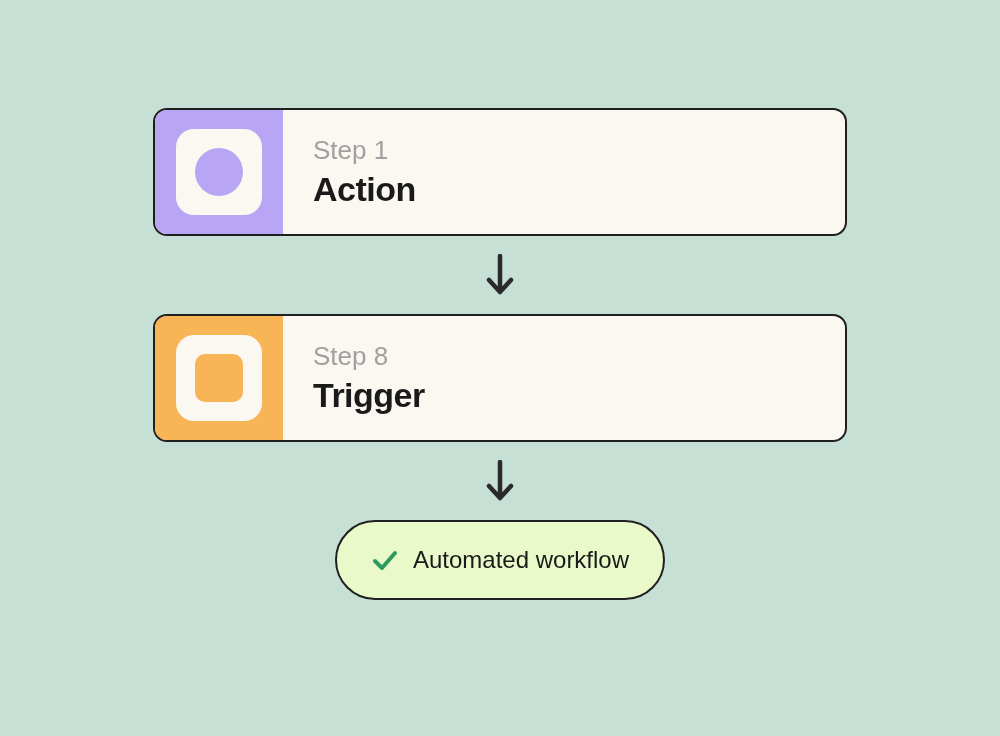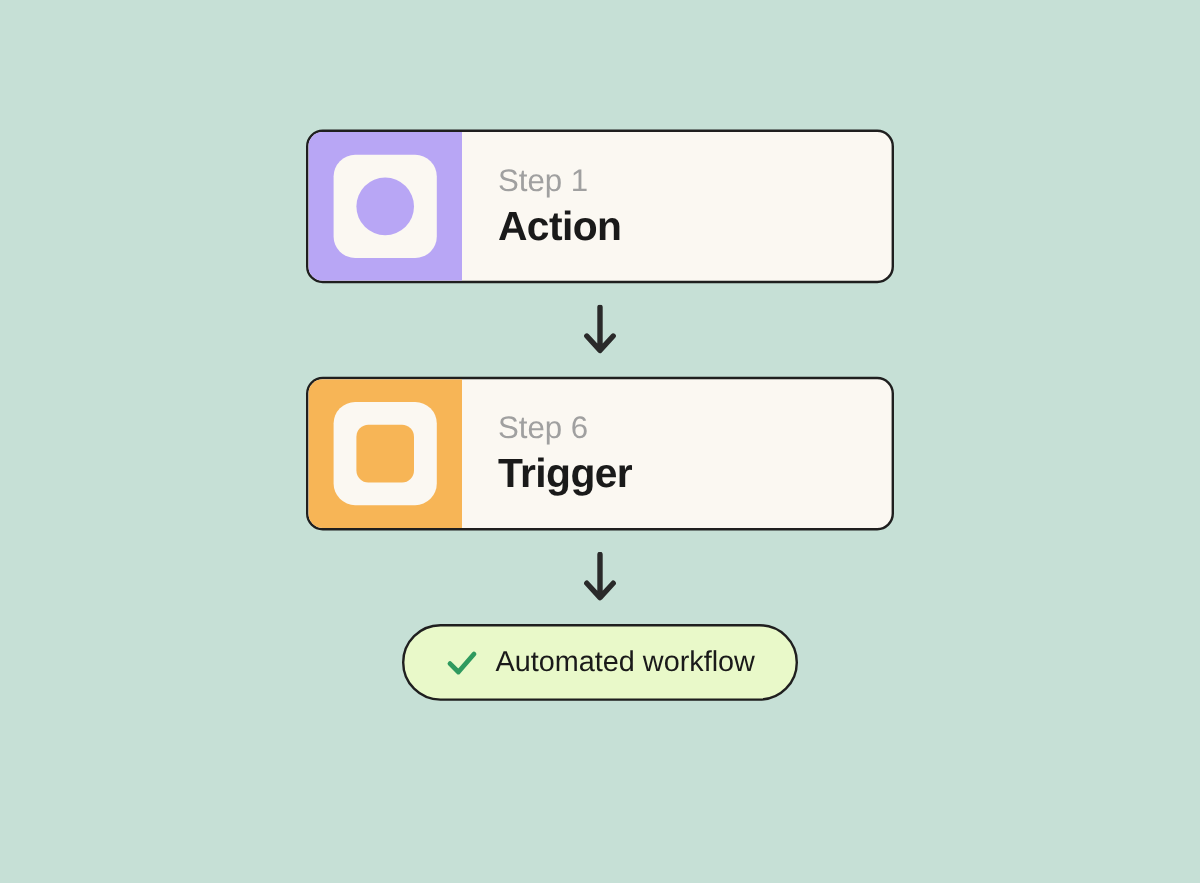--- a/index.html
+++ b/index.html
@@ -8,21 +8,21 @@
     background: #c6e0d6;
     border-radius: 24px;
     font-family: -apple-system, BlinkMacSystemFont, "Segoe UI", Helvetica, Arial, sans-serif;
     display: flex;
     flex-direction: column;
     align-items: center;
     justify-content: flex-start;
     padding-top: 108px;
   }
   .step-card {
-    width: 490px;
+    width: 694px;
     height: 128px;
     background: #fbf8f2;
     border: 2px solid #1f1f1f;
     border-radius: 14px;
     display: flex;
     overflow: hidden;
   }
   .icon-slot {
     width: 128px;
     height: 100%;
@@ -77,21 +77,21 @@
     color: #2a2a2a;
     display: flex;
     align-items: center;
     justify-content: center;
   }
   .arrow svg { display: block; }
   .result-pill {
     background: #e9f9c9;
     border: 2px solid #1f1f1f;
     border-radius: 999px;
-    height: 64px;
+    height: 80px;
     padding: 0 34px;
     display: flex;
     align-items: center;
     gap: 14px;
   }
   .result-pill .check { color: #2f9a5f; display: flex; }
   .result-text {
     color: #1a1a1a;
     font-size: 24px;
     font-weight: 400;
@@ -118,21 +118,21 @@
   </svg>
 </div>
 
 <div class="step-card">
   <div class="icon-slot slot-orange">
     <div class="icon-tile">
       <div class="square-glyph"></div>
     </div>
   </div>
   <div class="step-text">
-    <div class="step-label">Step 6</div>
+    <div class="step-label">Step 8</div>
     <div class="step-title">Trigger</div>
   </div>
 </div>
 
 <div class="arrow">
   <svg width="34" height="42" viewBox="0 0 34 42" fill="none">
     <path d="M17 2 V36 M6 26 L17 38 L28 26" stroke="#2a2a2a" stroke-width="4.5" stroke-linecap="round" stroke-linejoin="round"></path>
   </svg>
 </div>
 

